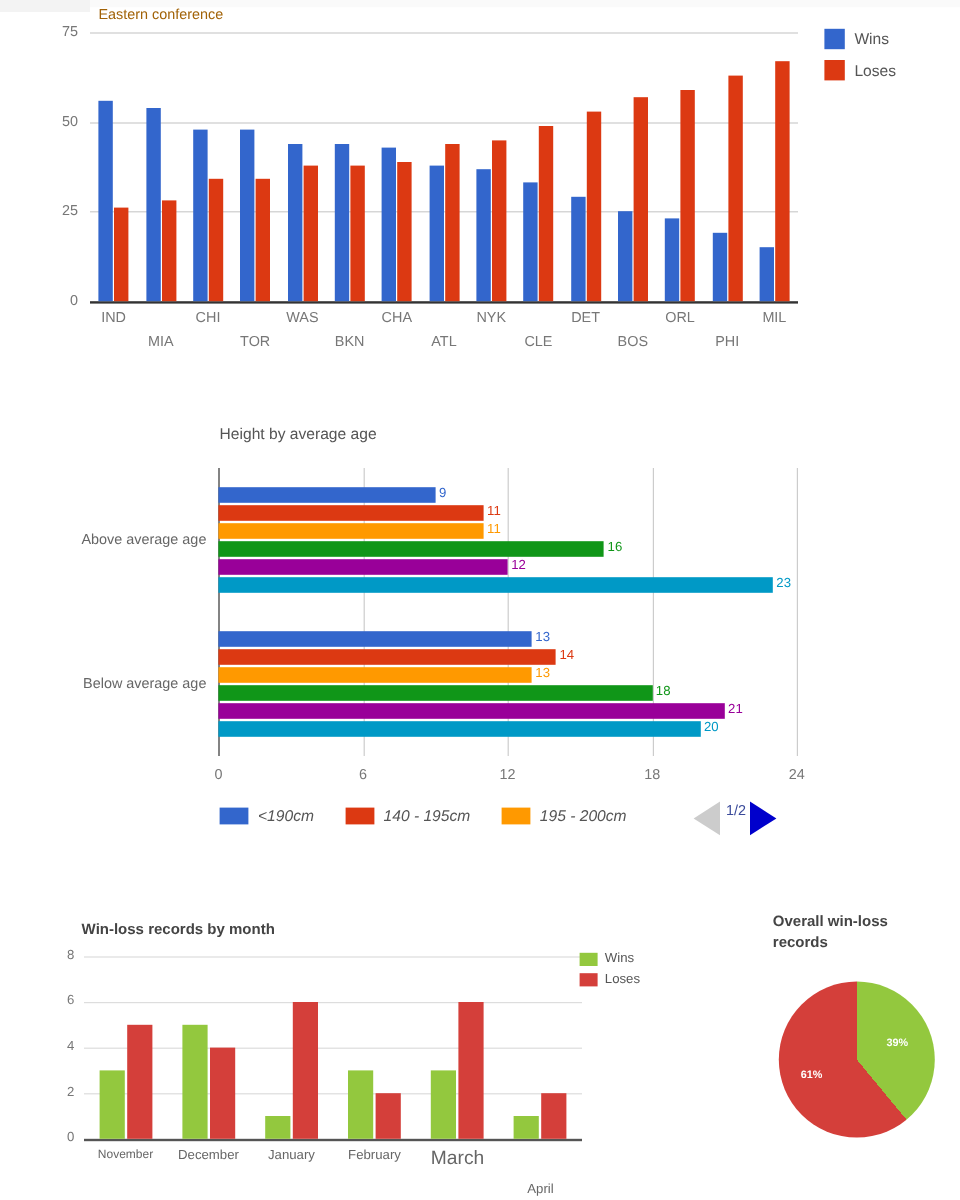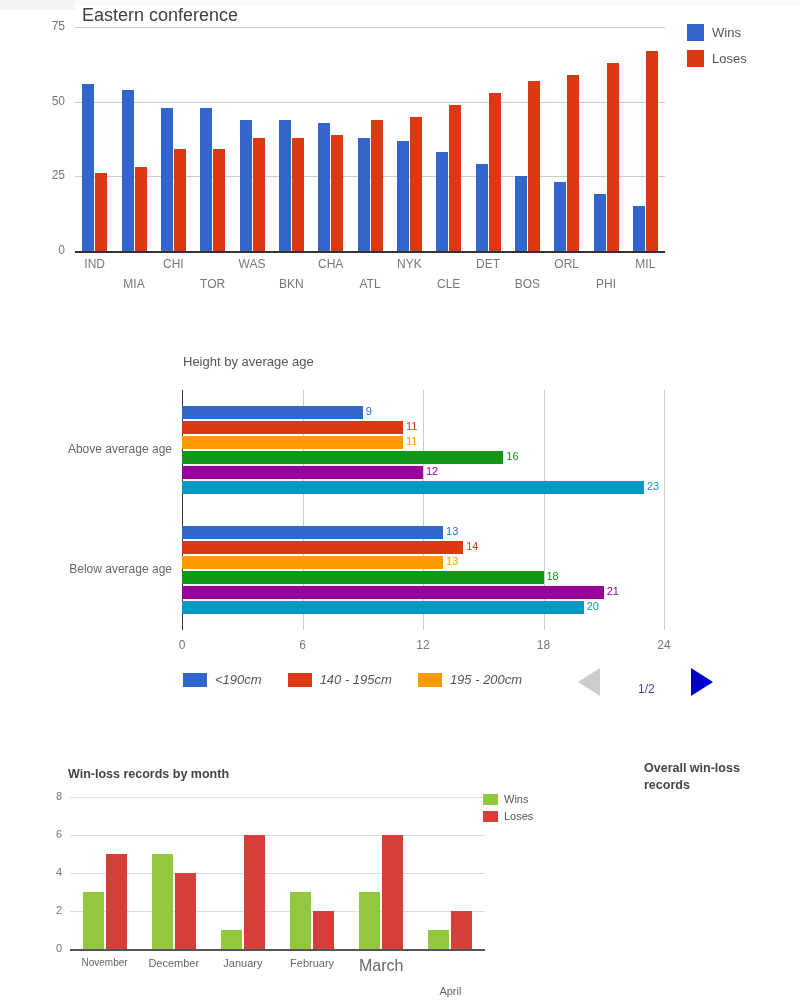--- a/index.html
+++ b/index.html
@@ -27,31 +27,31 @@
   .hbar-label { position: absolute; font-size: 11px; white-space: nowrap; }
   .cat-label { position: absolute; color: #666; font-size: 12px; white-space: nowrap; text-align: right; }
 
   .legend { position: absolute; }
   .legend-row { display: flex; align-items: center; margin-bottom: 6px; }
   .legend-swatch { width: 17px; height: 17px; margin-right: 8px; flex: 0 0 auto; }
   .legend-text { color: #555; font-size: 13px; white-space: nowrap; }
 
   
   #chart1 { left: 0; top: 0; width: 800px; height: 310px; }
-  #c1-title { left: 82px; top: 5px; font-size: 18px; color: #404040; }
+  #c1-title { left: 82px; top: 5px; font-size: 12px; color: #a16207; }
   #c1-plot { position: absolute; left: 75px; top: 27px; width: 590px; height: 224px; }
   #c1-legend { left: 687px; top: 24px; }
 
   
   #chart2 { left: 0; top: 340px; width: 800px; height: 370px; }
   #c2-title { left: 183px; top: 14px; font-size: 13px; color: #555; }
   #c2-plot { position: absolute; left: 182px; top: 50px; width: 482px; height: 240px; }
   #c2-legend { position: absolute; left: 183px; top: 332px; display: flex; align-items: center; gap: 26px; }
   #c2-legend .legend-row { margin-bottom: 0; font-style: italic; }
-  #c2-pager { position: absolute; left: 578px; top: 328px; display: flex; align-items: flex-end; gap: 33px; }
+  #c2-pager { position: absolute; left: 578px; top: 328px; display: flex; align-items: center; }
   .tri-left { width: 0; height: 0; border-top: 14px solid transparent; border-bottom: 14px solid transparent; border-right: 22px solid #ccc; }
   .tri-right { width: 0; height: 0; border-top: 14px solid transparent; border-bottom: 14px solid transparent; border-left: 22px solid #0000cc; }
   #c2-pagetext { font-size: 12px; color: #3a4a9a; margin: -14px 3px 0 5px; }
 
   
   #chart3 { left: 0; top: 750px; width: 570px; height: 250px; }
   #c3-title { left: 68px; top: 17px; font-size: 12.5px; font-weight: bold; color: #444; }
   #c3-plot { position: absolute; left: 70px; top: 47px; width: 415px; height: 152px; }
   #c3-legend { left: 483px; top: 793px; }
   #c3-legend .legend-text { font-size: 11px; }
@@ -241,15 +241,19 @@
         <div class="legend-text">Wins</div>
       </div>
       <div class="legend-row">
         <div class="legend-swatch" style="background: rgb(212, 63, 58);"></div>
         <div class="legend-text">Loses</div>
       </div>
     </div>
 
   <div class="chart" id="chart4">
     <div class="ctitle" id="c4-title">Overall win-loss records</div>
+    <div id="pie" style="background: conic-gradient(rgb(147, 200, 62) 0deg, rgb(147, 200, 62) 140.4deg, rgb(212, 63, 58) 140.4deg, rgb(212, 63, 58) 360deg);">
+        <div class="pie-label" style="left: 89.7535px; top: 46.128px;">39%</div>
+        <div class="pie-label" style="left: 18.2465px; top: 71.872px;">61%</div>
+      </div>
   </div>
 
 </div>
 
 </body></html>

